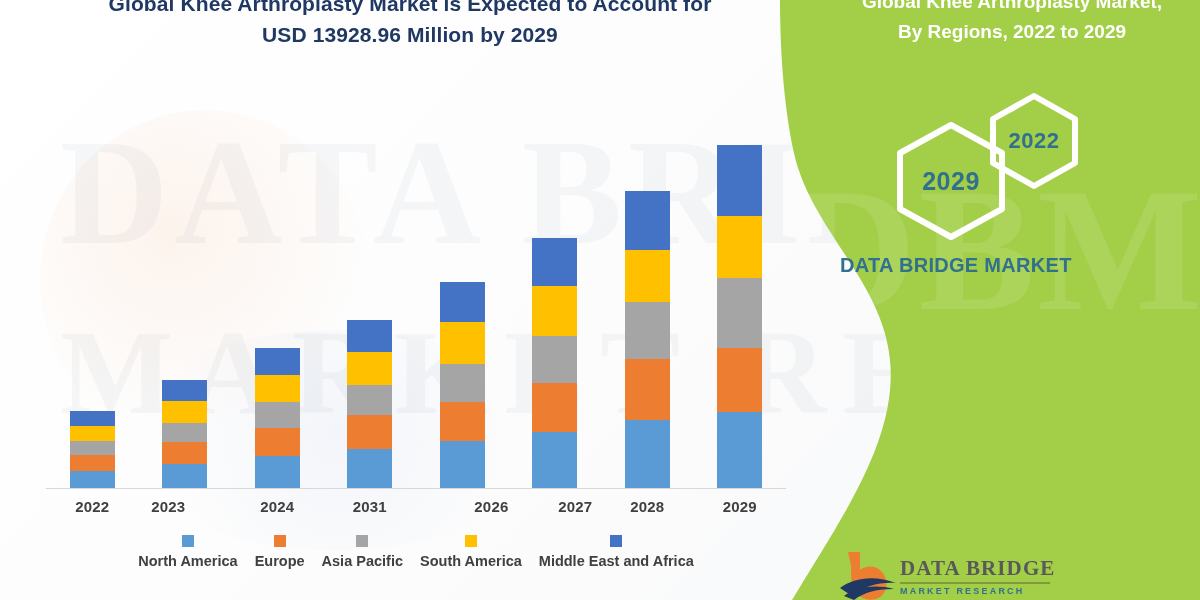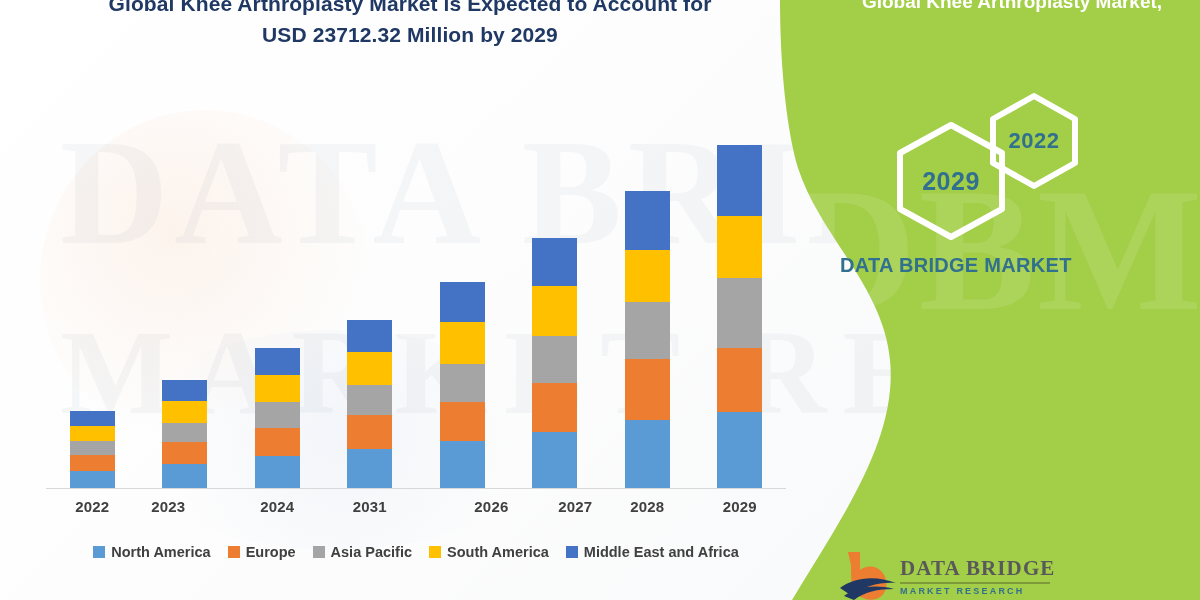--- a/index.html
+++ b/index.html
@@ -92,39 +92,39 @@
   .x-tick{
     position:absolute;width:90px;text-align:center;
     color:#404040;font-size:15px;font-weight:700;letter-spacing:.2px;
   }
 
   
   .legend{
     position:absolute;left:46px;top:540px;width:740px;height:24px;
     display:flex;align-items:center;justify-content:center;gap:17px;
   }
-  .legend-item{display:flex;align-items:center;gap:6px;}
+  .legend-item{display:flex;align-items:center;gap:6px;flex-direction:column;}
   .legend-swatch{width:12px;height:12px;flex:none;}
   .legend-label{color:#404040;font-size:14.5px;font-weight:700;white-space:nowrap;}
 </style>
 </head>
 <body>
 
 <div id="infographic">
 
   <div class="wm-layer">
     <div class="wm-blob"></div>
     <div class="wm-blob2"></div>
     <div class="wm-text">DATA BRIDGE</div>
     <div class="wm-text l2">MARKET RESEARCH</div>
   </div>
 
   <div class="chart-title">
     <div>Global Knee Arthroplasty Market is Expected to Account for</div>
-    <div>USD 23712.32 Million by 2029</div>
+    <div>USD 13928.96 Million by 2029</div>
   </div>
 
   <div class="plot">
     <div class="axis-line"></div>
     <div class="bars" id="bars">
         <div class="bar-group" style="left: 0px; width: 92.5px;">
           <div class="bar-stack" style="height: 76.8455px;">
             <div class="seg" style="background: rgb(91, 155, 213); height: 22.7848%;"></div>
             <div class="seg" style="background: rgb(237, 125, 49); height: 20.2532%;"></div>
             <div class="seg" style="background: rgb(165, 165, 165); height: 17.7215%;"></div>
@@ -231,20 +231,21 @@
   </div>
 
   <div class="green-panel">
     <svg width="420" height="600" viewBox="0 0 420 600">
       <path id="gp-path" d="M 0 0 L 420 0 L 420 600 L 12 600 C 60 520 118 440 110 360 C 103 286 40 236 18 168 C 6 128 0 62 0 0 Z" fill="#A3CE48"></path>
     </svg>
     <div class="gp-content">
       <div class="gp-wm">DBMR</div>
       <div class="gp-title">
         <div>Global Knee Arthroplasty Market,</div>
+        <div>By Regions, 2022 to 2029</div>
       </div>
       <div class="hexrow">
         <div class="hex hex-2029">
           <svg width="122" height="122" viewBox="0 0 122 122">
             <polygon points="61,5 112,33 112,89 61,117 10,89 10,33" fill="none" stroke="#ffffff" stroke-width="6" stroke-linejoin="round"></polygon>
           </svg>
           <span>2029</span>
         </div>
         <div class="hex hex-2022">
           <svg width="98" height="98" viewBox="0 0 98 98">

